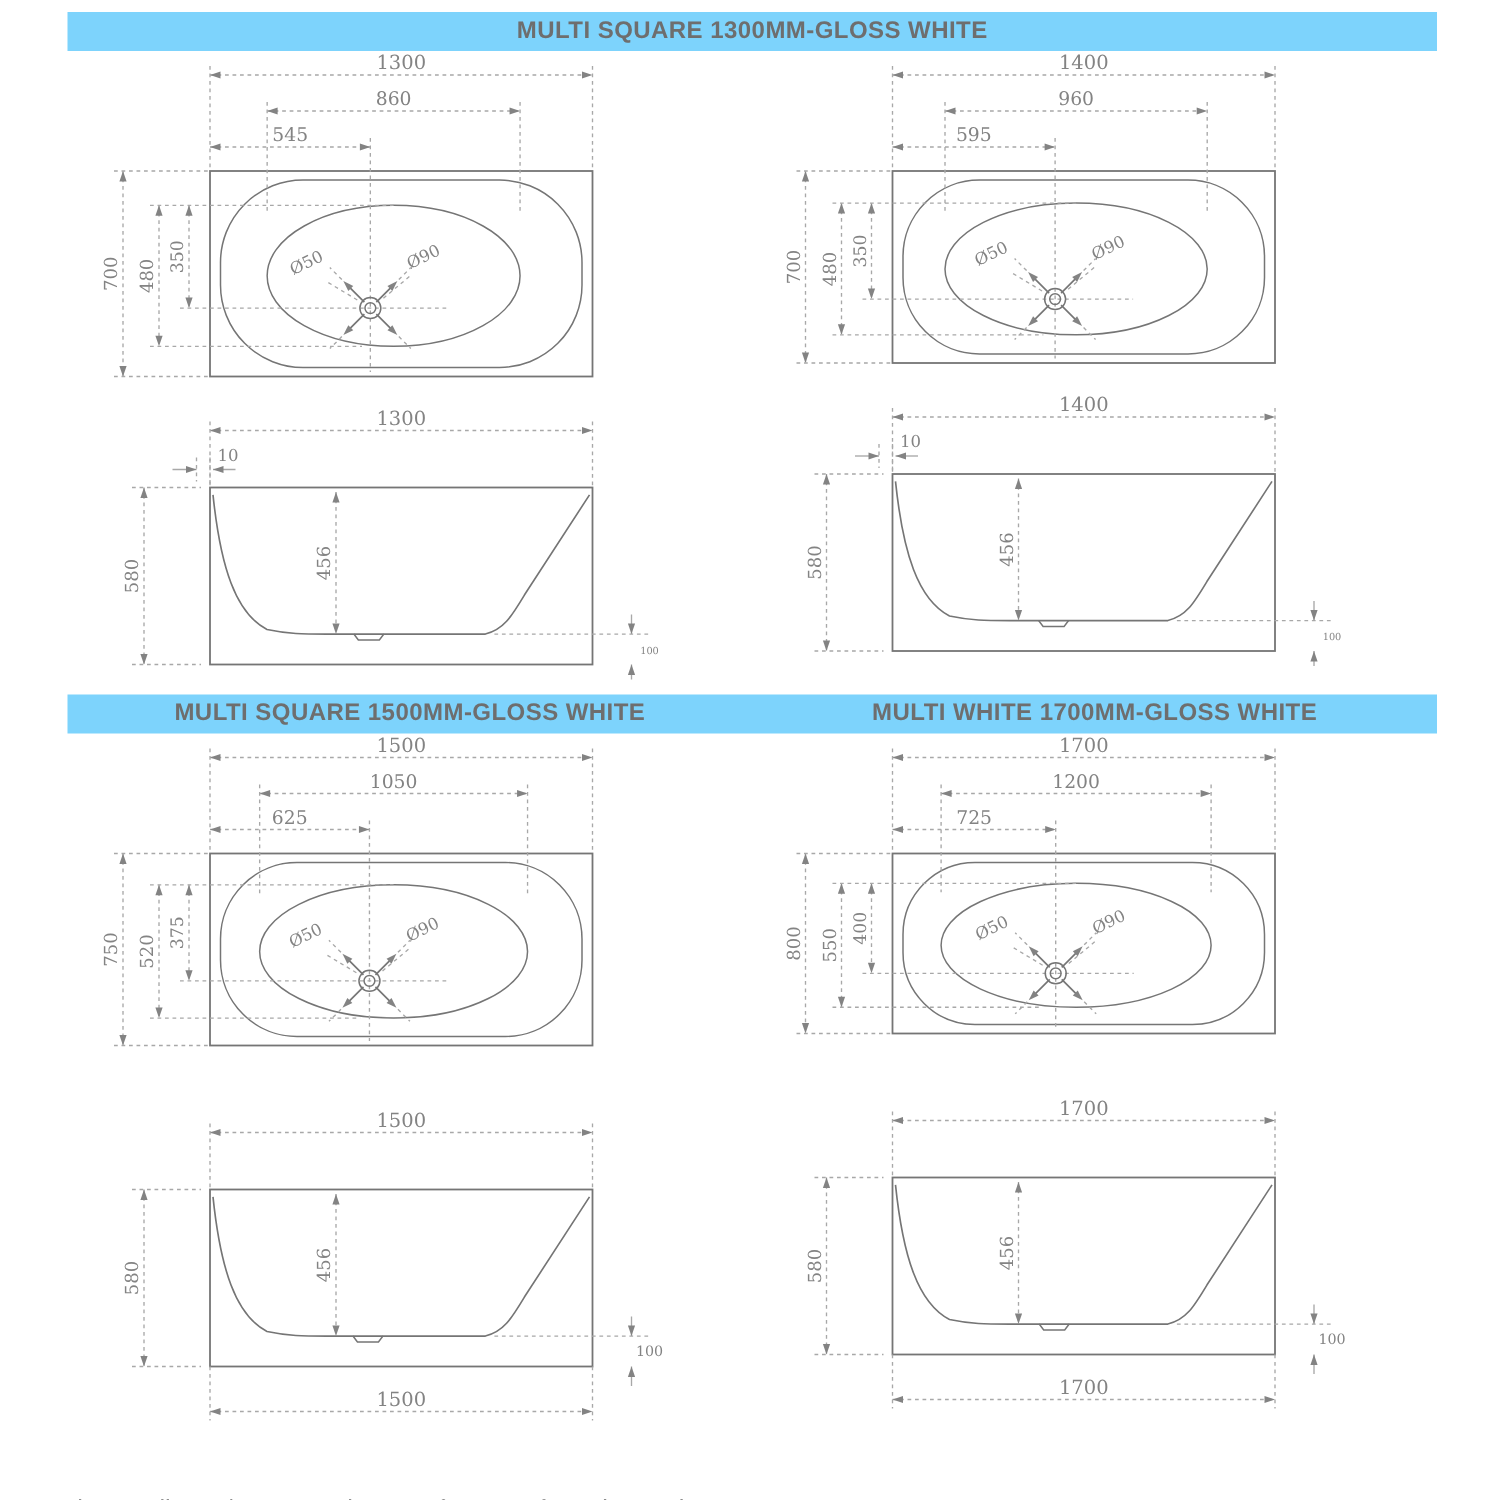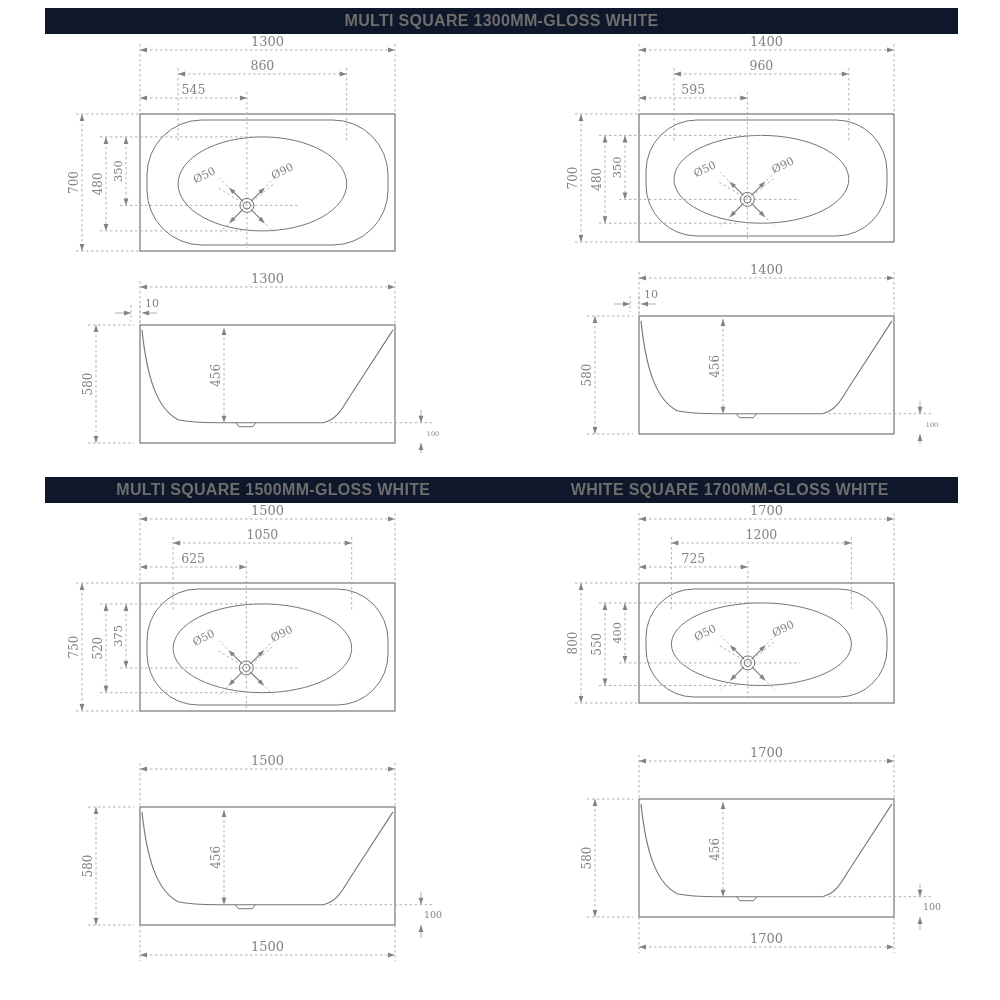--- a/index.html
+++ b/index.html
@@ -1,21 +1,21 @@
 <!DOCTYPE html>
 <html><head>
 <meta charset="utf-8">
 <style>
   html,body{margin:0;padding:0;background:#ffffff;}
   body{width:1000px;height:1000px;overflow:hidden;font-family:"Liberation Sans",sans-serif;}
   .sheet{position:relative;width:1000px;height:1000px;background:#fff;}
-  .header-bar{display:flex;margin:8px 42px 0 45px;background:#0f172a;height:26px;align-items:center;}
-  .header-bar.second{margin-top:24px;}
+  .header-bar{display:flex;margin:8px 42px 0 45px;background:#7dd3fc;height:26px;align-items:center;}
+  .header-bar.second{margin-top:10px;}
   .header-title{flex:1;text-align:center;font-weight:bold;font-size:16px;color:#6e6e6e;letter-spacing:.3px;white-space:nowrap;}
-  .quads{display:grid;grid-template-columns:455px 460px;margin-left:45px;gap:44px;}
+  .quads{display:grid;grid-template-columns:455px 460px;margin-left:45px;}
   .quad{position:relative;}
   .quad svg{display:block;}
   .quad .side-wrap{margin-top:4px;}
   .quads.bottom .side-wrap{margin-top:26px;}
   .note{margin:10px 0 0 42px;font-size:17px;color:#151515;line-height:1.65;width:945px;}
   text{font-family:"DejaVu Serif","Liberation Serif",serif;}
 </style>
 </head>
 <body>
 
@@ -217,21 +217,21 @@
             <line x1="376" y1="174" x2="376" y2="187" stroke="#a8a8a8" stroke-width="0.9"></line>
             <polygon points="376,174 373.6,181.0 378.4,181.0" fill="#838383"></polygon>
             <text x="388" y="166.85" text-anchor="middle" font-size="6.5" fill="#838383">100</text>
           </svg>
         </div>
       </div>
     </div>
 
   <div class="header-bar second">
     <div class="header-title">MULTI SQUARE 1500MM-GLOSS WHITE</div>
-    <div class="header-title">WHITE SQUARE 1700MM-GLOSS WHITE</div>
+    <div class="header-title">MULTI WHITE 1700MM-GLOSS WHITE</div>
   </div>
 
   <div class="quads bottom" id="row-bottom">
       <div class="quad">
         <svg width="440" height="222">
           <rect x="95" y="80" width="255" height="128" fill="none" stroke="#757575" stroke-width="1.2"></rect>
           <rect x="102" y="86" width="241" height="116" rx="51" ry="51" fill="none" stroke="#757575" stroke-width="1"></rect>
           <ellipse cx="217.4" cy="145.3" rx="89.3" ry="44.4" fill="none" stroke="#757575" stroke-width="1"></ellipse>
           <line x1="95" y1="16" x2="350" y2="16" stroke="#a8a8a8" stroke-width="0.9" stroke-dasharray="2.5 2.5"></line>
           <polygon points="95,16 102.0,18.4 102.0,13.6" fill="#838383"></polygon>

